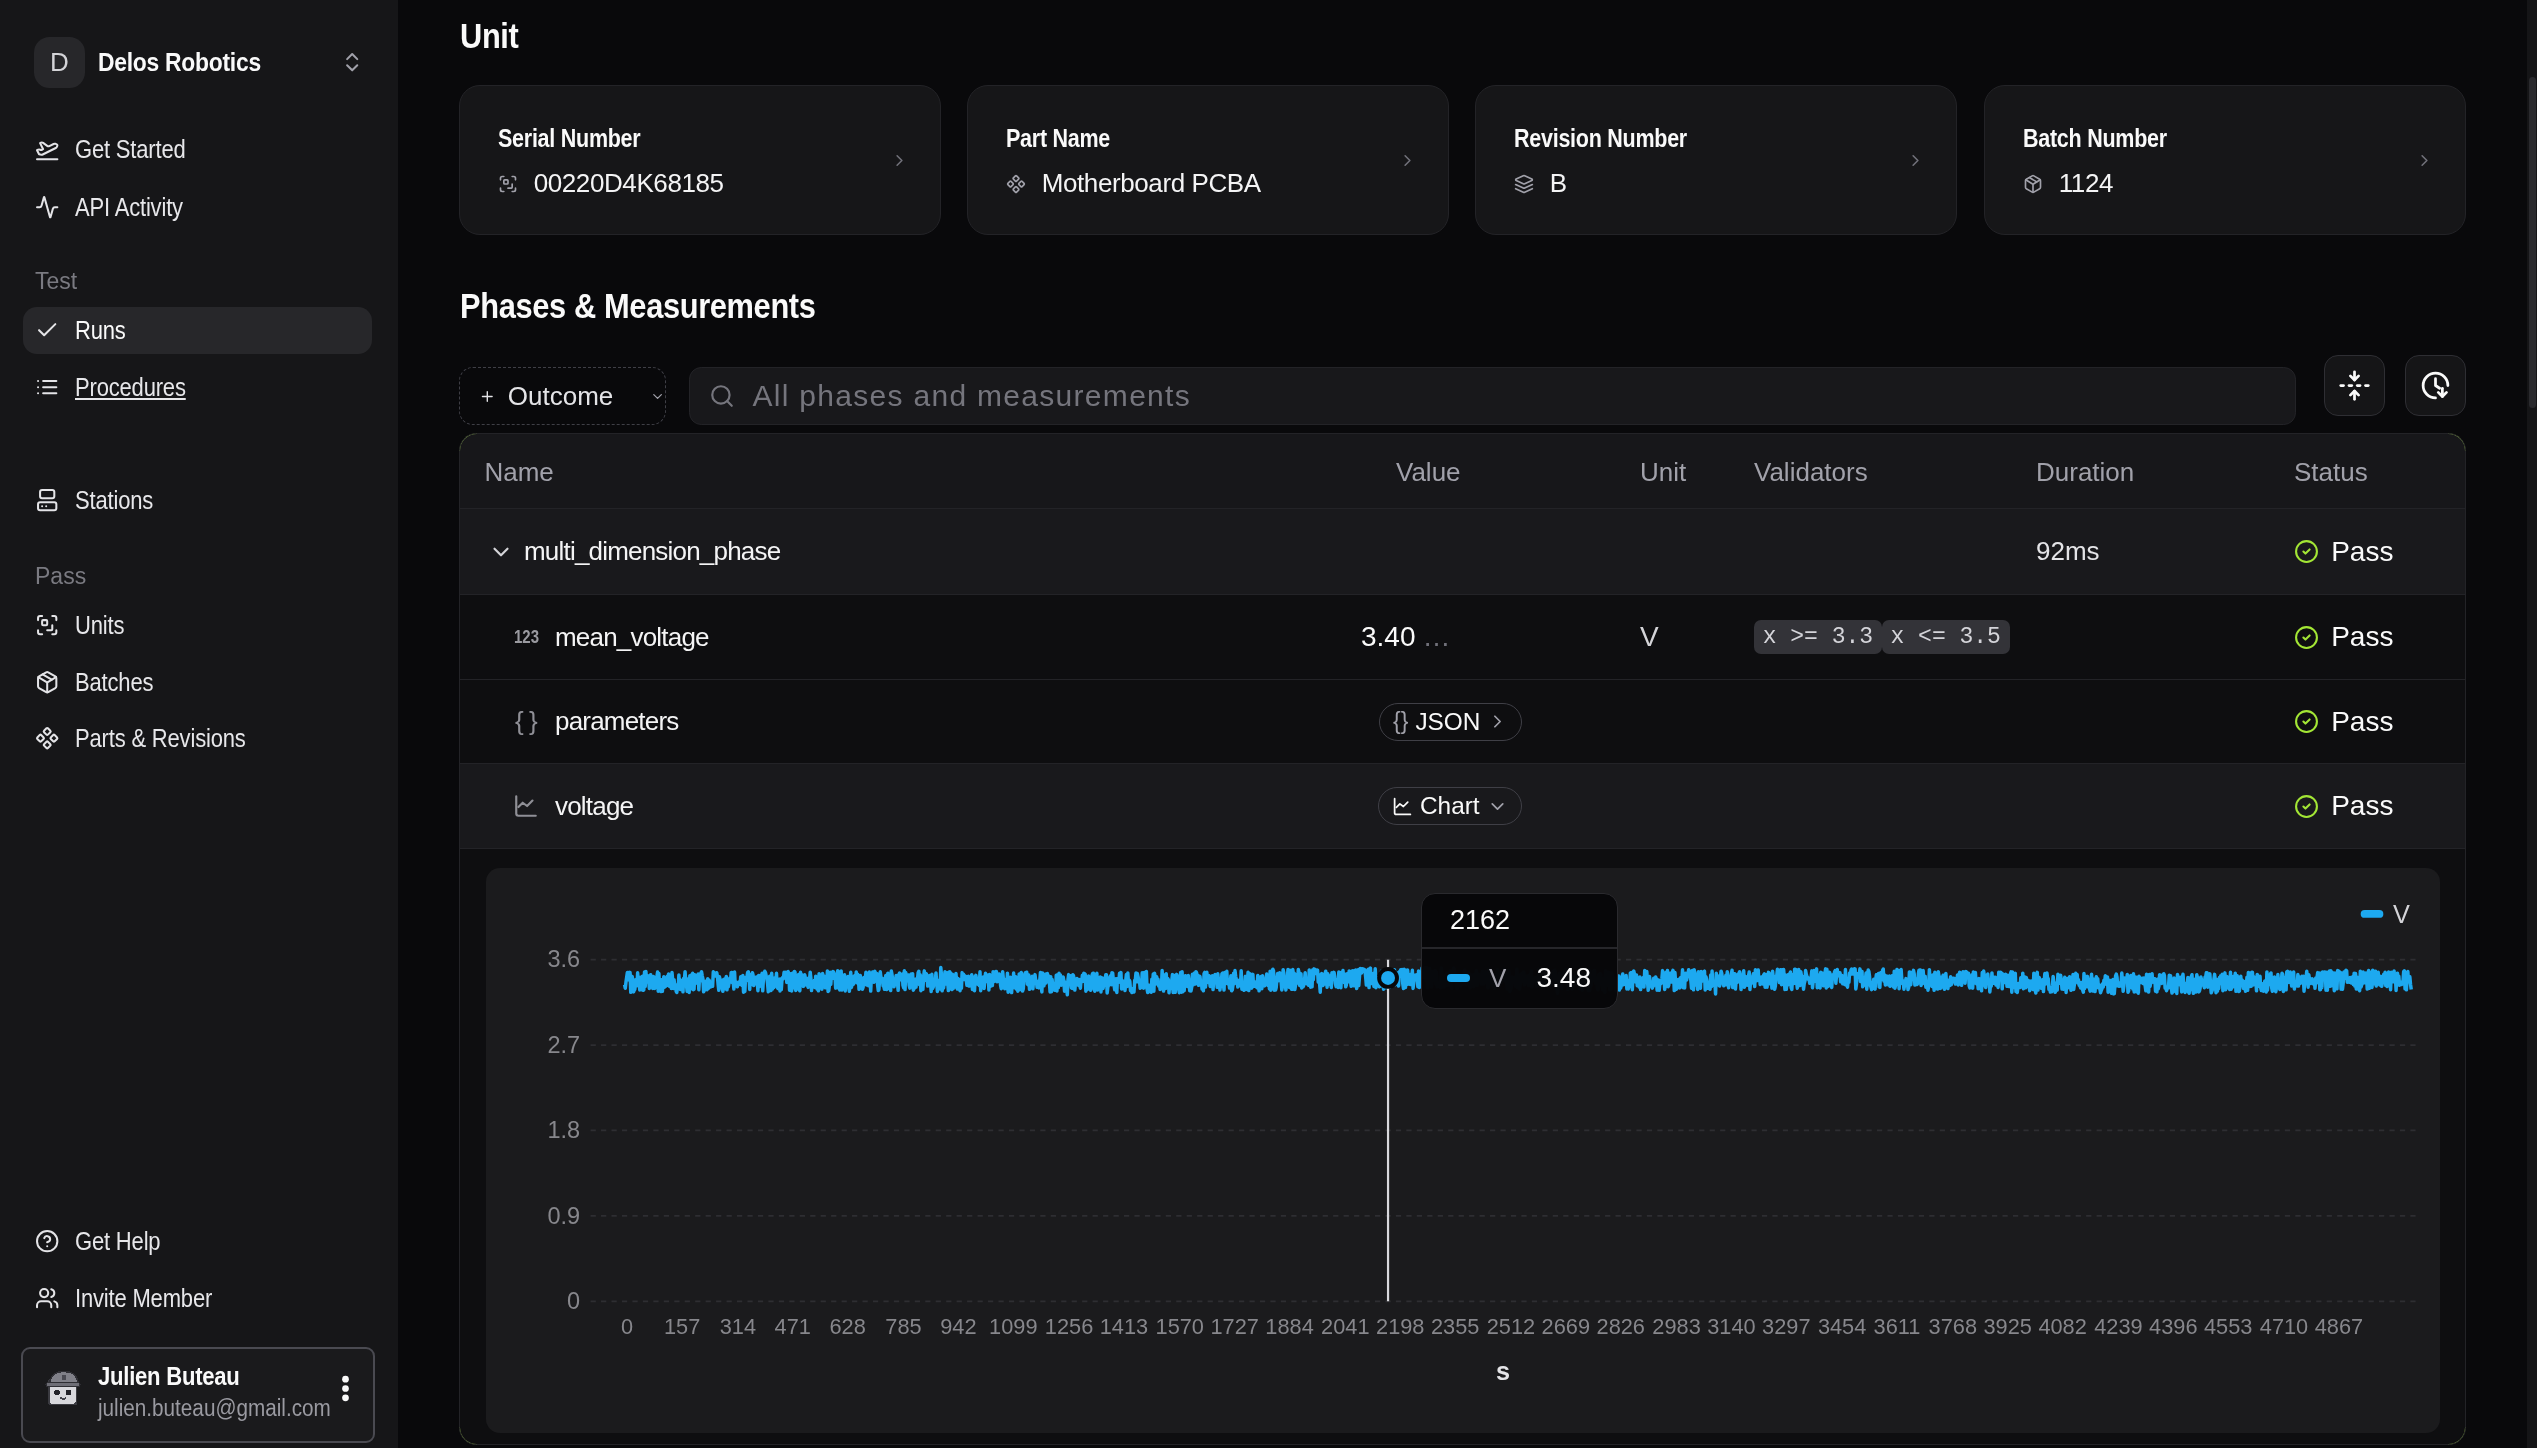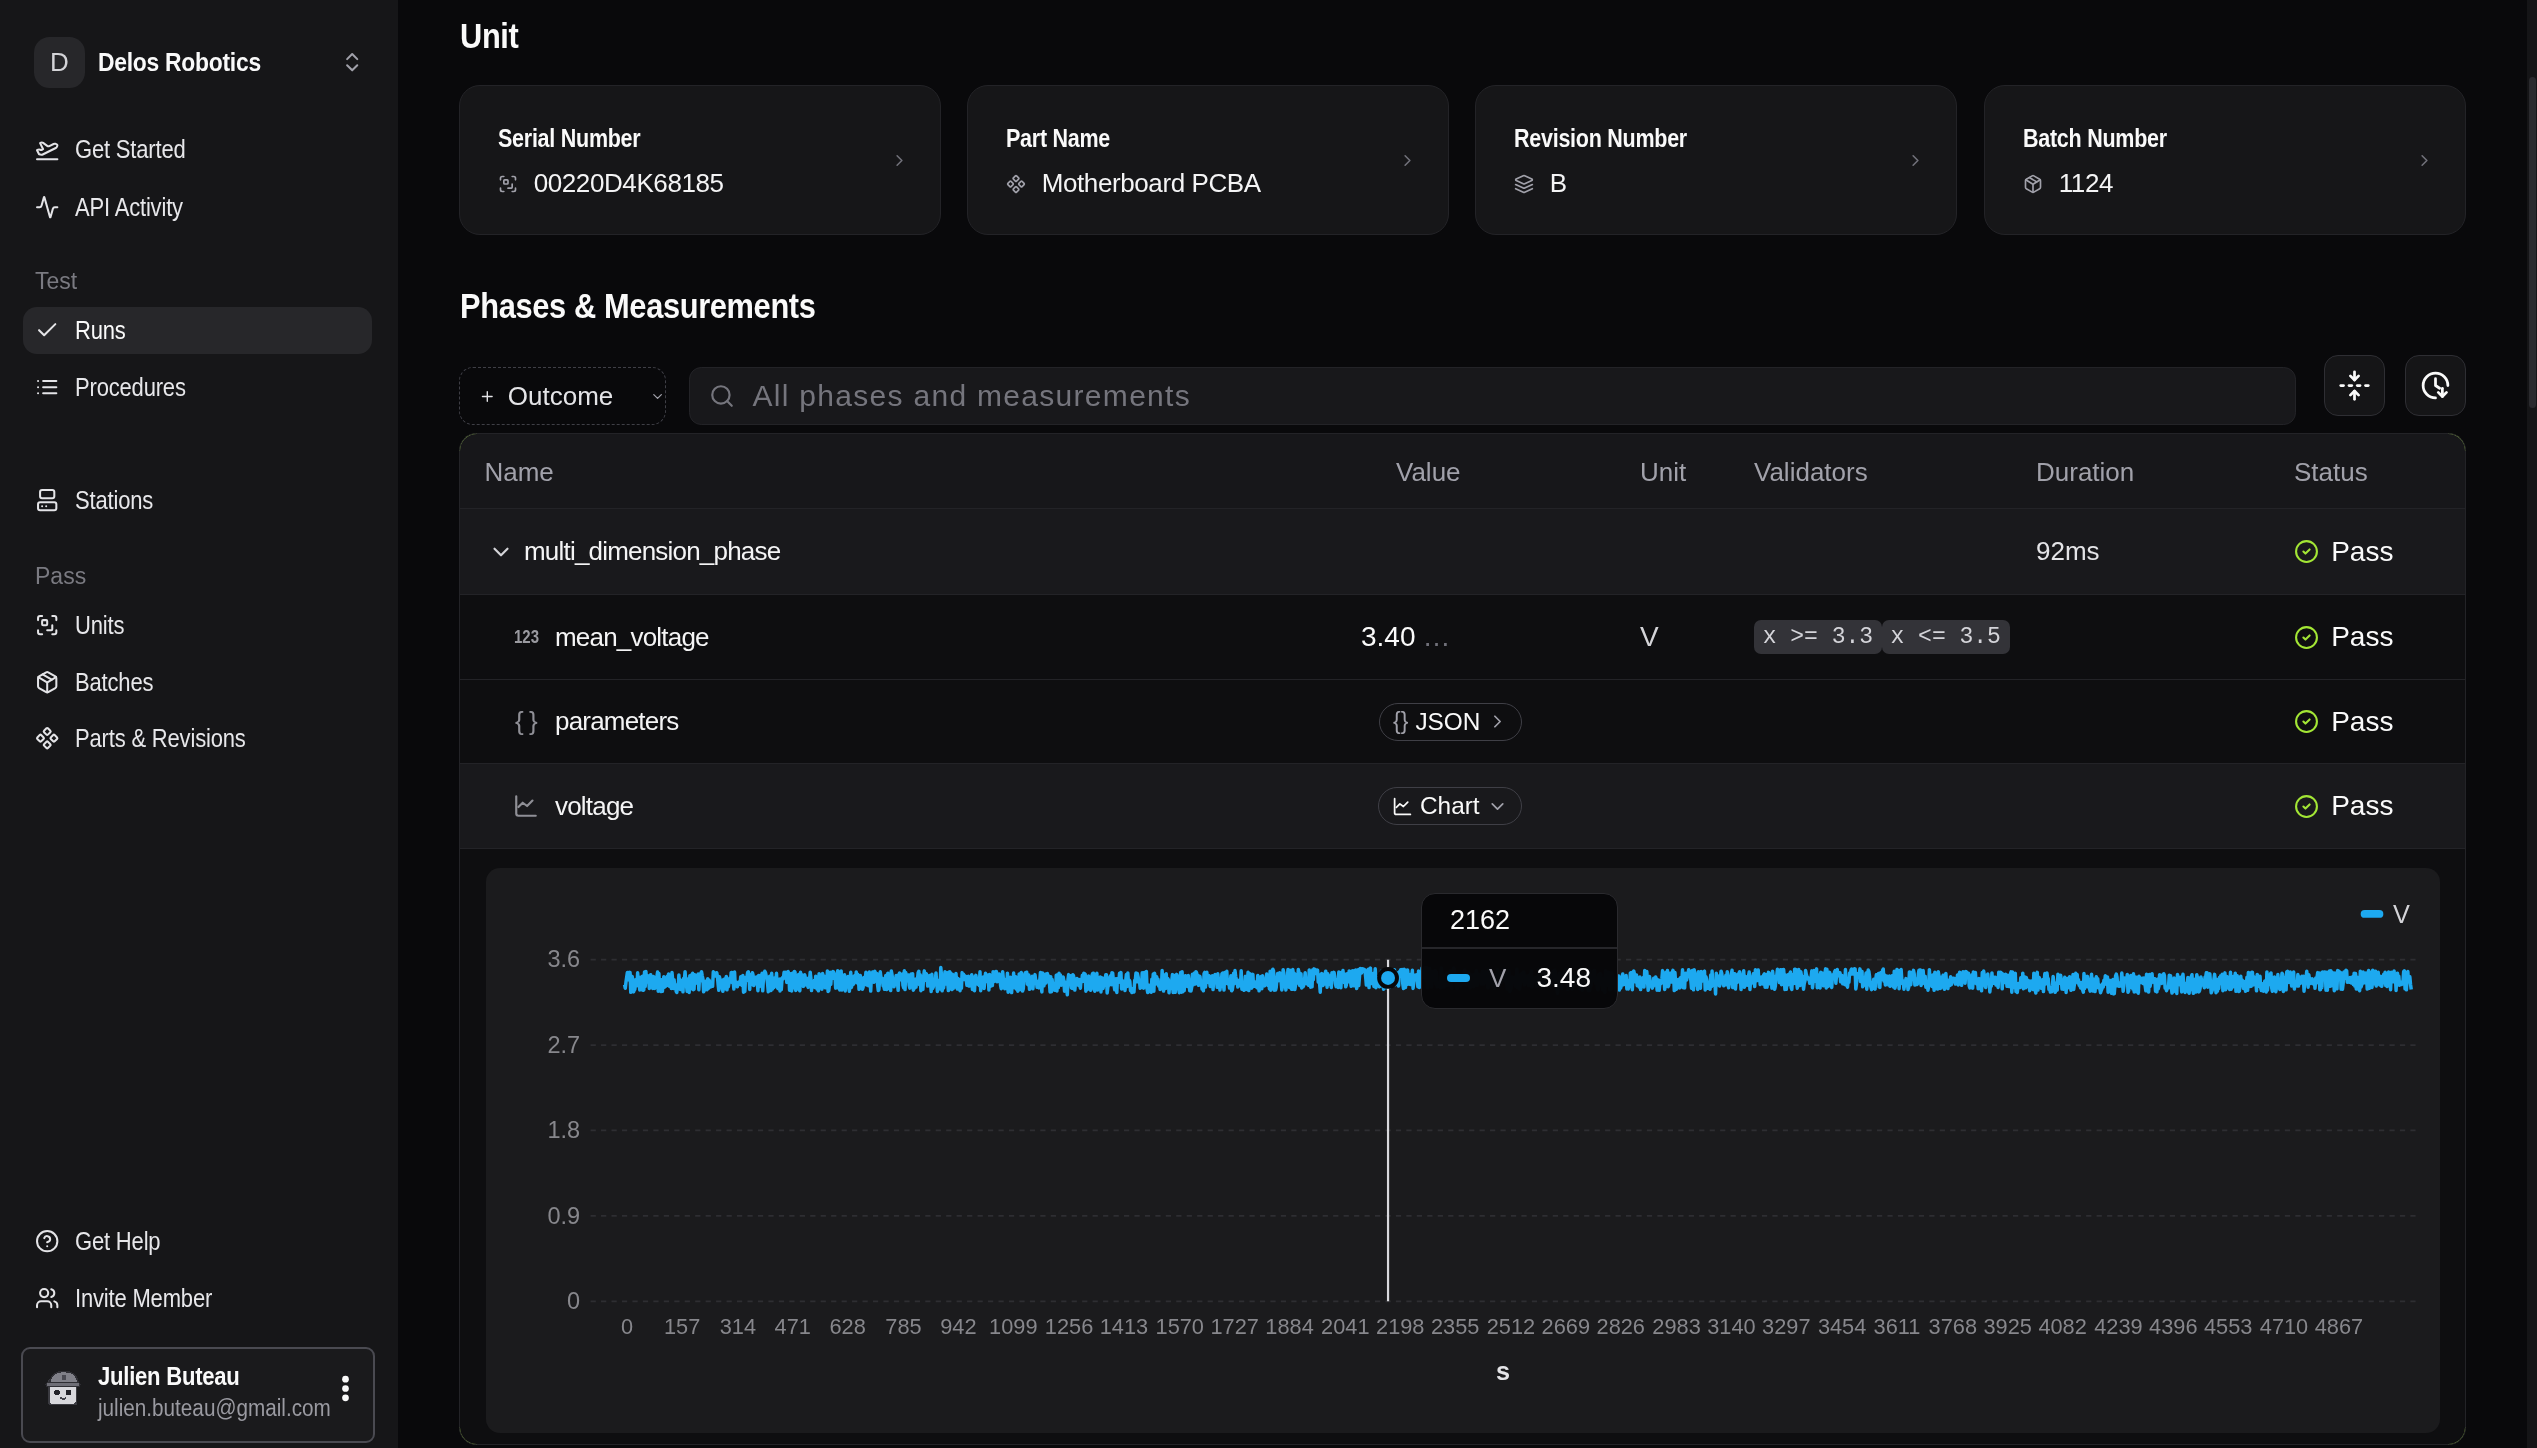--- a/index.html
+++ b/index.html
@@ -89,21 +89,21 @@
       </svg>
     <span class="t">API Activity</span>
   </div>
   <div class="navlabel" style="top:268px;">Test</div>
   <div class="navitem active" style="top:307px;height:47px;">
     <svg width="24.4" height="24.4" viewBox="0 0 24 24" fill="none" stroke="currentColor" stroke-width="2" stroke-linecap="round" stroke-linejoin="round">
         <path d="M20 6 9 17l-5-5"></path>
       </svg>
     <span class="t">Runs</span>
   </div>
-  <div class="navitem" style="top:359px;">
+  <div class="navitem" style="top:359px;text-decoration:underline;">
     <svg width="24.4" height="24.4" viewBox="0 0 24 24" fill="none" stroke="currentColor" stroke-width="2" stroke-linecap="round" stroke-linejoin="round">
         <path d="M3 12h.01"></path>
         <path d="M3 18h.01"></path>
         <path d="M3 6h.01"></path>
         <path d="M8 12h13"></path>
         <path d="M8 18h13"></path>
         <path d="M8 6h13"></path>
       </svg>
     <span class="t">Procedures</span>
   </div>

